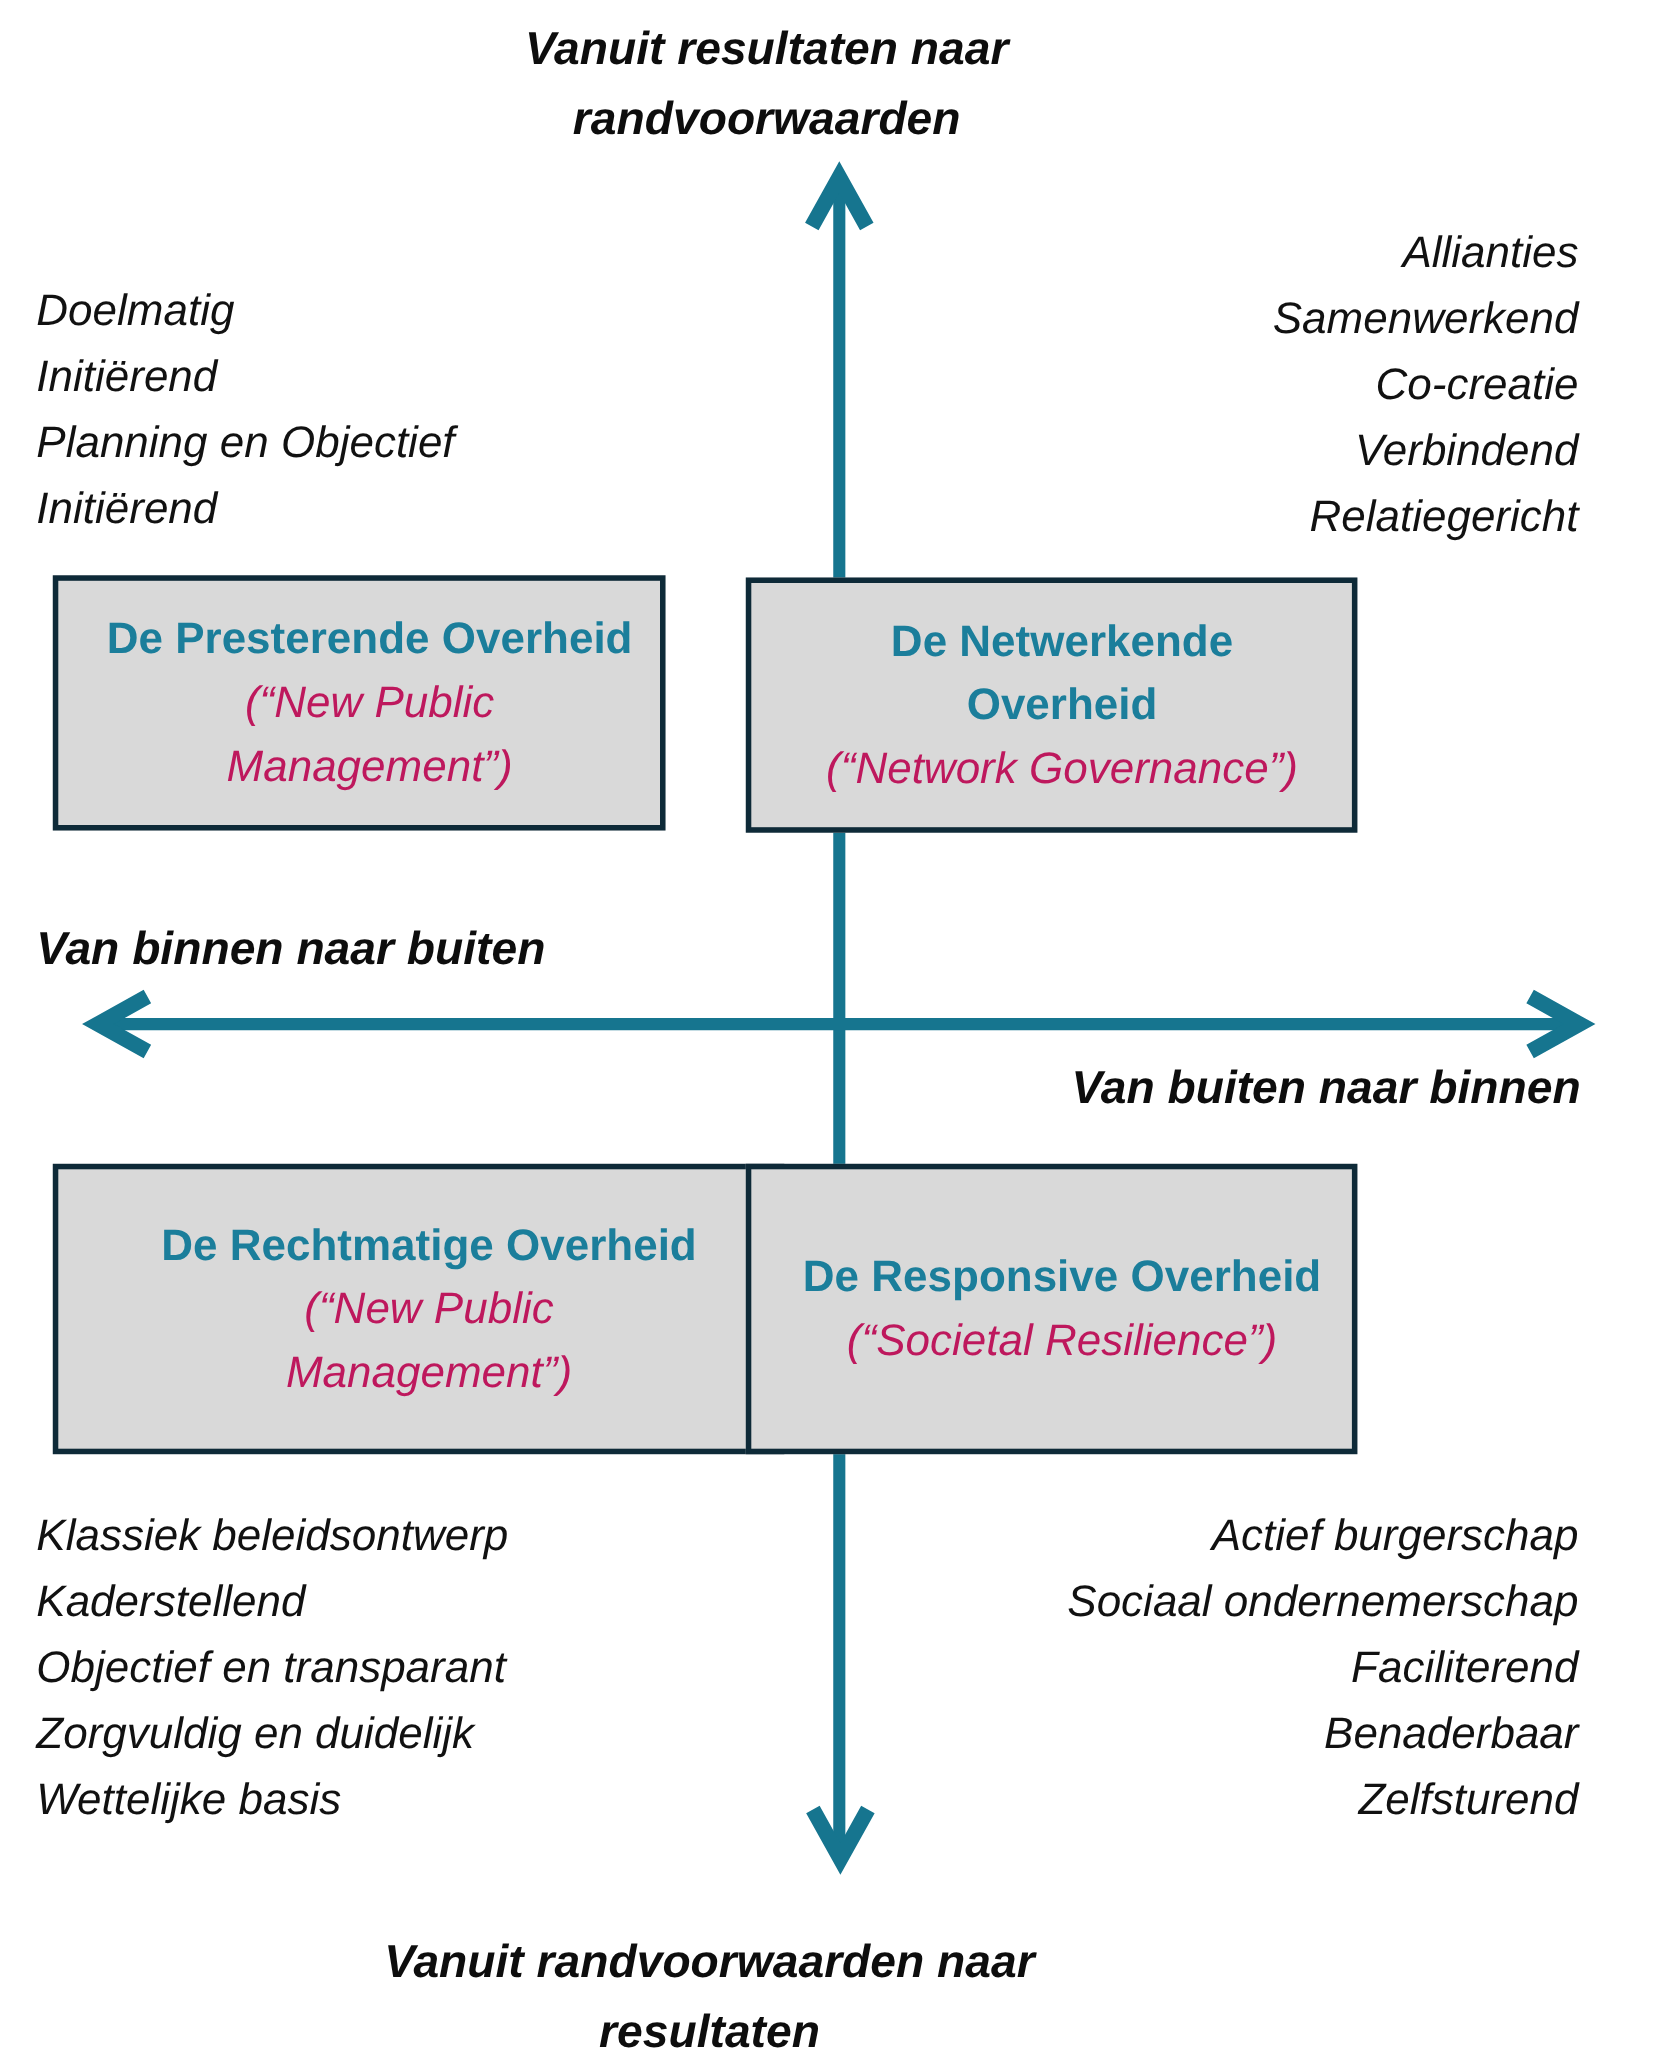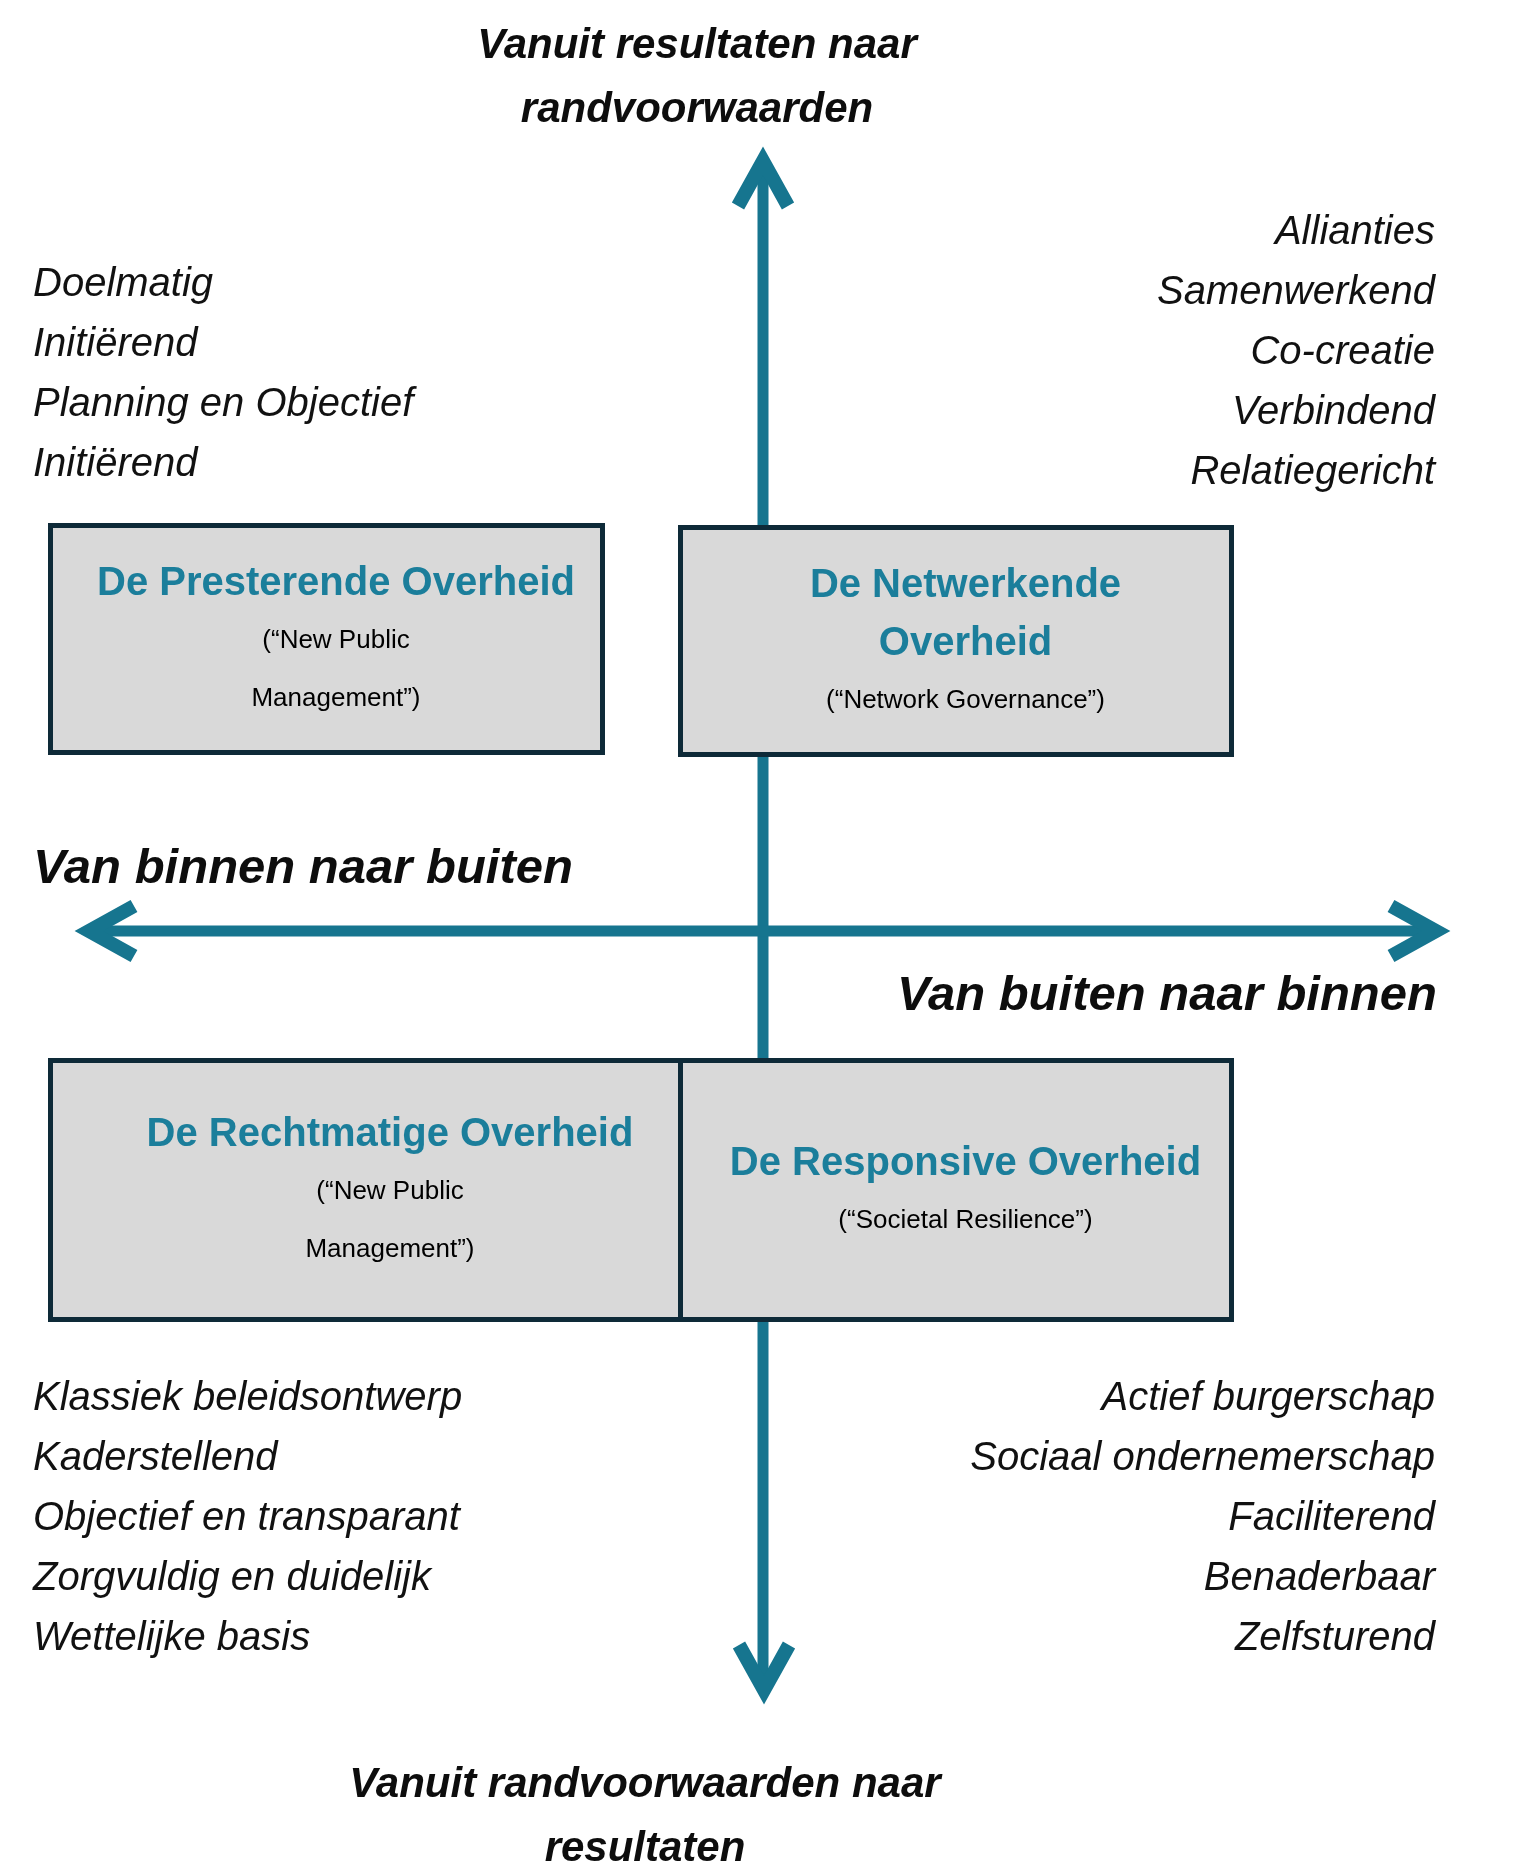--- a/index.html
+++ b/index.html
@@ -16,21 +16,21 @@
   .axis-title{
     position:absolute;
     font-size:42px;font-weight:bold;font-style:italic;
     line-height:64px;text-align:center;color:#0d0d0d;
   }
   .axis-title.top{left:397px;top:12px;width:600px;}
   .axis-title.bottom{left:295px;top:1727px;width:700px;margin-top:24px;}
 
   .h-axis-label{
     position:absolute;
-    font-size:49px;font-weight:bold;font-style:italic;color:#0d0d0d;
+    font-size:42px;font-weight:bold;font-style:italic;color:#0d0d0d;
     white-space:nowrap;
   }
   .h-axis-label.left{left:33px;top:838px;}
   .h-axis-label.right{right:82px;top:965px;text-align:right;}
 
   .kw-list{
     position:absolute;
     font-size:40px;font-style:italic;line-height:60px;color:#111111;
     white-space:nowrap;
   }
@@ -50,21 +50,21 @@
   }
   .qbox.tl{left:48px;top:523px;width:557px;height:232px;}
   .qbox.tr{left:678px;top:525px;width:556px;height:232px;}
   .qbox.bl{left:48px;top:1058px;width:665px;height:264px;}
   .qbox.br{left:678px;top:1058px;width:556px;height:264px;}
 
   .qbox .title{
     font-size:40px;font-weight:bold;color:#1b7e9b;line-height:58px;
   }
   .qbox .subtitle{
-    font-size:26px;color:#000000;line-height:58px;
+    font-size:40px;font-style:italic;color:#be185d;line-height:58px;
   }
 </style>
 </head>
 <body>
 
 <div class="canvas">
 
   <svg class="axes" viewBox="0 0 1519 1876" xmlns="http://www.w3.org/2000/svg">
 
     <line x1="763" y1="170" x2="763" y2="1682" stroke="#16758f" stroke-width="11"></line>

